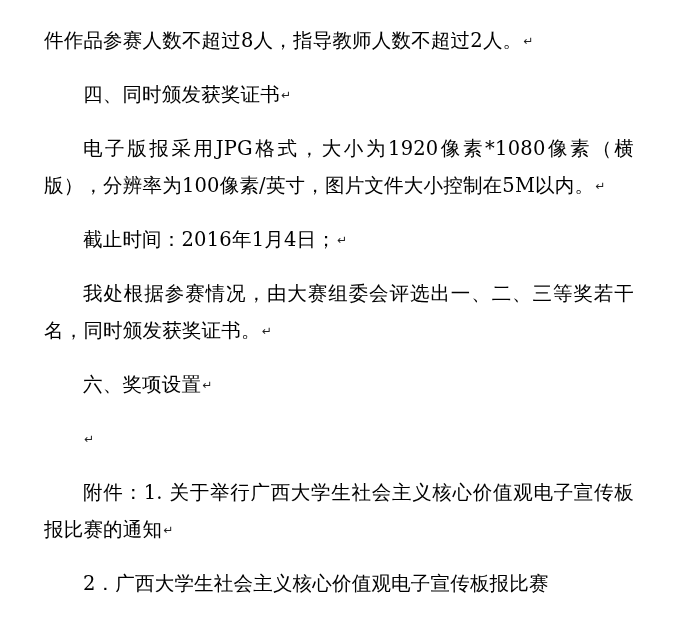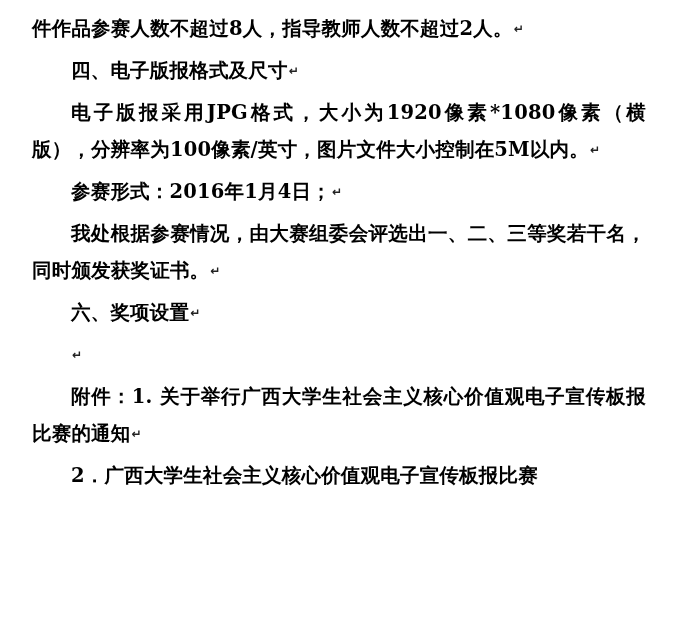--- a/index.html
+++ b/index.html
@@ -20,45 +20,44 @@
     height: 635px;
     box-sizing: border-box;
     padding: 6px 26px 0 28px;
     background: #ffffff;
   }
   .para {
     font-size: 19.5px;
     line-height: 37px;
     text-align: justify;
     text-justify: inter-ideograph;
-    margin: 4px;
+    margin: 16px;
     letter-spacing: 0.2px;
     white-space: pre-wrap;
-    font-weight: bold;
   }
   .indent2 {
     text-indent: 2em;
   }
   
   .pmark {
     font-family: "DejaVu Sans", "Liberation Sans", sans-serif;
     font-size: 12px;
     color: #222;
     vertical-align: 2px;
     padding-left: 1px;
   }
 </style>
 </head>
 <body>
 
 <div class="page">
   <div id="doc-body">
       <p class="para"><span>件作品参赛人数不超过8人，指导教师人数不超过2人。</span><span class="pmark">↵</span></p>
-      <p class="para indent2"><span>四、电子版报格式及尺寸</span><span class="pmark">↵</span></p>
+      <p class="para indent2"><span>四、同时颁发获奖证书</span><span class="pmark">↵</span></p>
       <p class="para indent2"><span>电子版报采用JPG格式，大小为1920像素*1080像素（横版），分辨率为100像素/英寸，图片文件大小控制在5M以内。</span><span class="pmark">↵</span></p>
-      <p class="para indent2"><span>参赛形式：2016年1月4日；</span><span class="pmark">↵</span></p>
+      <p class="para indent2"><span>截止时间：2016年1月4日；</span><span class="pmark">↵</span></p>
       <p class="para indent2"><span>我处根据参赛情况，由大赛组委会评选出一、二、三等奖若干名，同时颁发获奖证书。</span><span class="pmark">↵</span></p>
       <p class="para indent2"><span>六、奖项设置</span><span class="pmark">↵</span></p>
       <p class="para indent2"><span></span><span class="pmark">↵</span></p>
       <p class="para indent2"><span>附件：1. 关于举行广西大学生社会主义核心价值观电子宣传板报比赛的通知</span><span class="pmark">↵</span></p>
       <p class="para indent2"><span>2．广西大学生社会主义核心价值观电子宣传板报比赛</span></p>
     </div>
 </div>
 
 </body></html>

